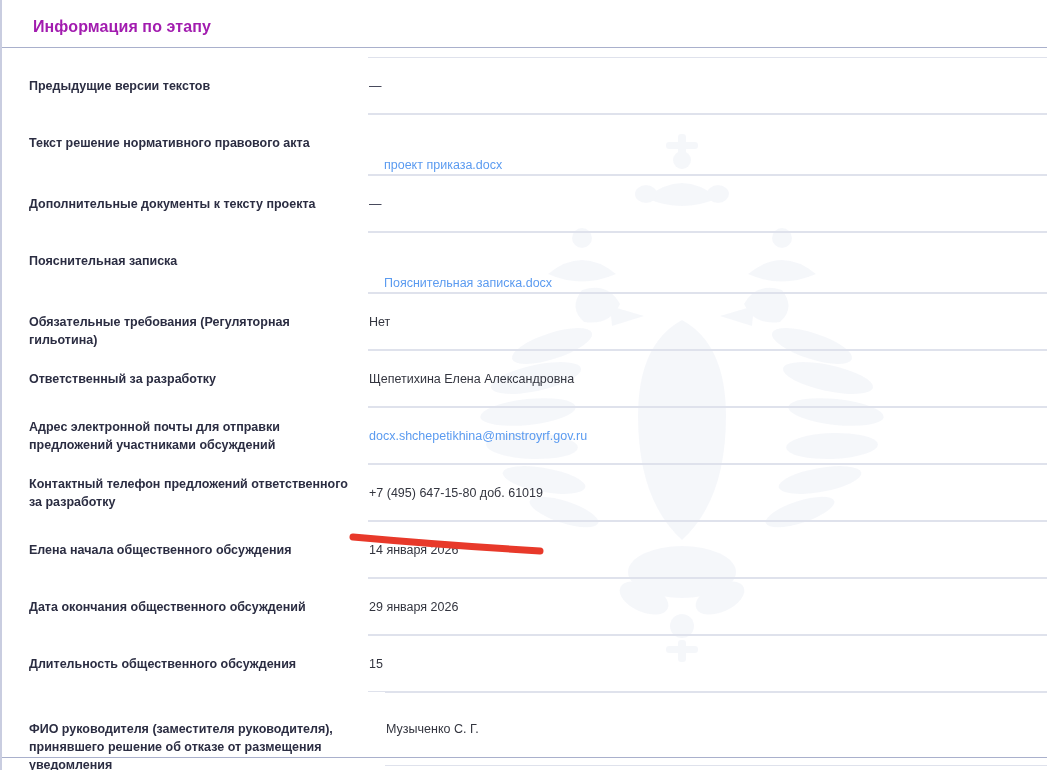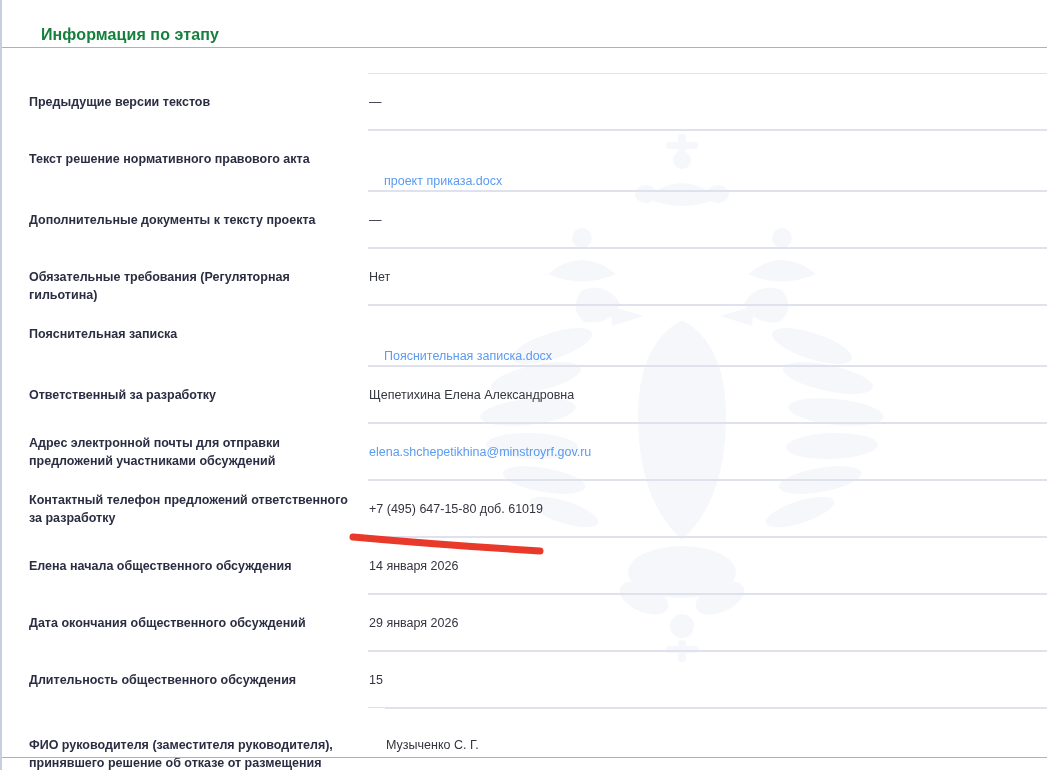--- a/index.html
+++ b/index.html
@@ -44,22 +44,22 @@
   
   .card-header {
     position: relative;
     z-index: 2;
     padding: 12px 24px 14px 27px;
   }
   .card-title {
     font-size: 16px;
     font-weight: bold;
     letter-spacing: 0.1px;
-    color: #15803d;
-    margin: 12px;
+    color: #a21caf;
+    margin: 4px;
     line-height: 22px;
   }
   .header-rule {
     position: absolute;
     left: 0;
     right: 0;
     top: 47px;
     height: 1px;
     background: #a9b0cc;
     z-index: 2;
@@ -225,44 +225,44 @@
     </div>
 
     <div class="row h-a">
       <div class="row-label">Дополнительные документы к тексту проекта</div>
       <div class="row-value-wrap">
         <span class="row-value dash">—</span>
       </div>
     </div>
 
     <div class="row h-a">
+      <div class="row-label">Пояснительная записка</div>
+      <div class="row-value-wrap">
+        <a class="row-value filelink">Пояснительная записка.docx</a>
+      </div>
+    </div>
+
+    <div class="row h-a">
       <div class="row-label">Обязательные требования (Регуляторная гильотина)</div>
       <div class="row-value-wrap">
         <span class="row-value">Нет</span>
-      </div>
-    </div>
-
-    <div class="row h-a">
-      <div class="row-label">Пояснительная записка</div>
-      <div class="row-value-wrap">
-        <a class="row-value filelink">Пояснительная записка.docx</a>
       </div>
     </div>
 
     <div class="row h-a">
       <div class="row-label">Ответственный за разработку</div>
       <div class="row-value-wrap">
         <span class="row-value">Щепетихина Елена Александровна</span>
       </div>
     </div>
 
     <div class="row h-a two-line">
       <div class="row-label">Адрес электронной почты для отправки предложений участниками обсуждений</div>
       <div class="row-value-wrap">
-        <a class="row-value link">elena.shchepetikhina@minstroyrf.gov.ru</a>
+        <a class="row-value link">docx.shchepetikhina@minstroyrf.gov.ru</a>
       </div>
     </div>
 
     <div class="row h-a two-line">
       <div class="row-label">Контактный телефон предложений ответственного за разработку</div>
       <div class="row-value-wrap">
         <span class="row-value">+7 (495) 647-15-80 доб. 61019</span>
       </div>
     </div>
 

